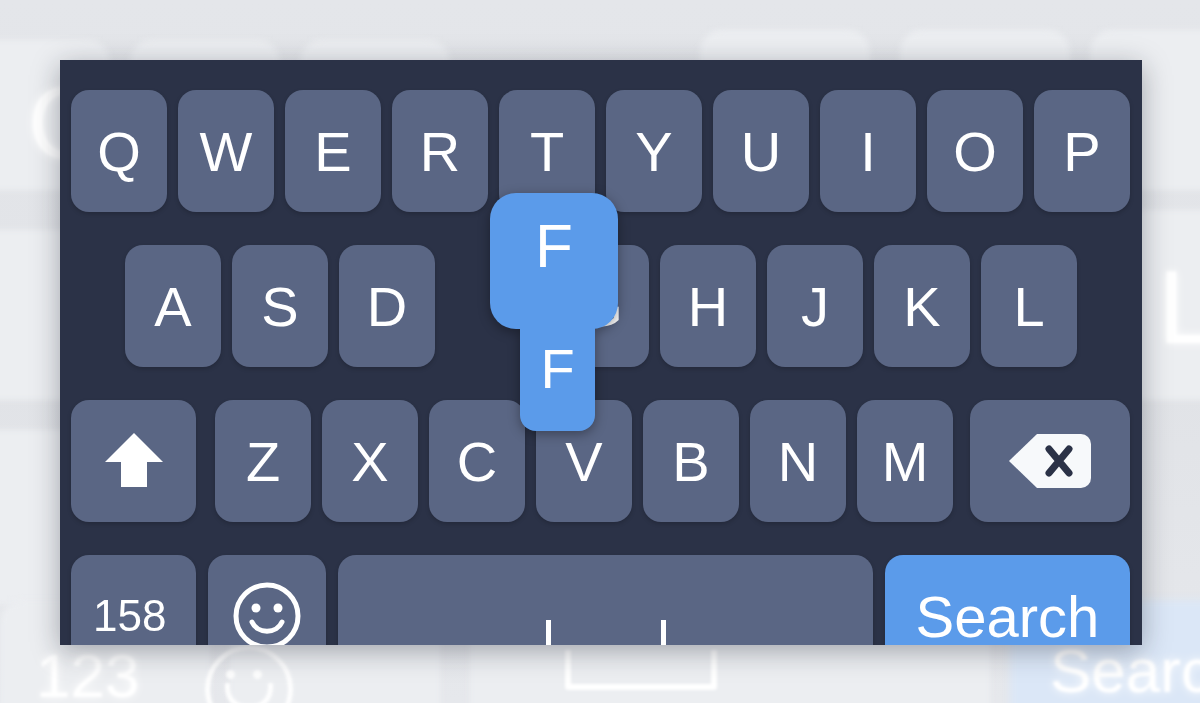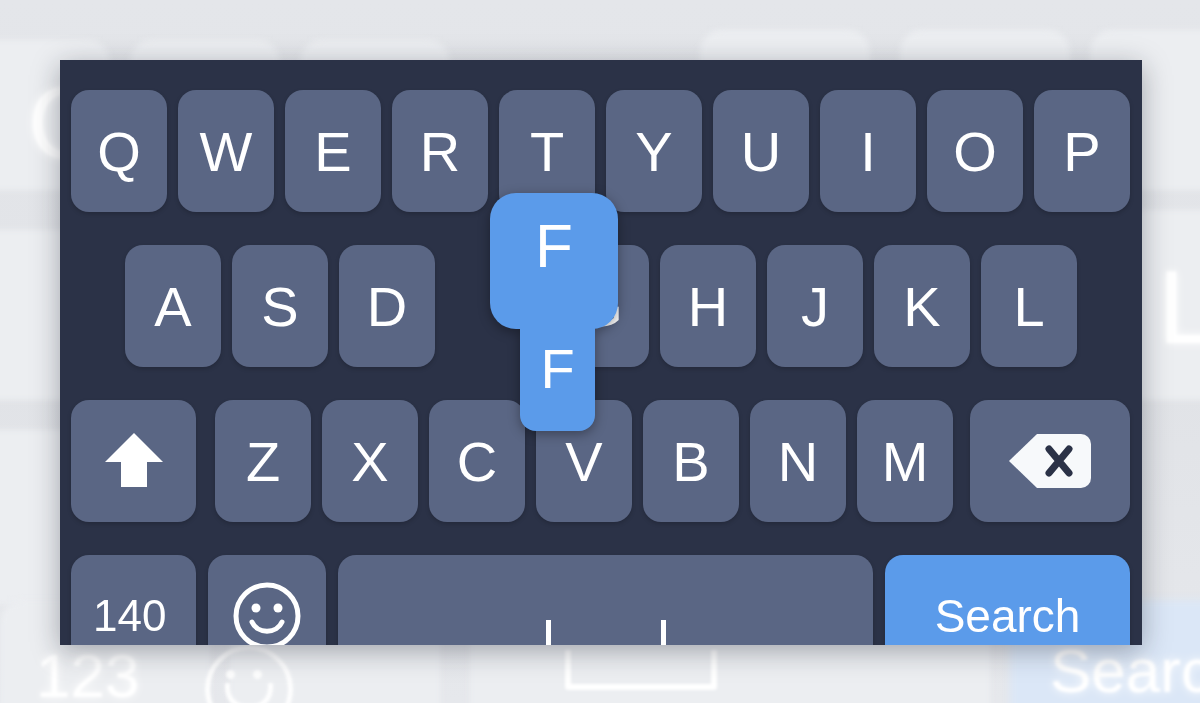--- a/index.html
+++ b/index.html
@@ -173,33 +173,33 @@
     <div class="key letter" style="left:797px;top:340px;width:96px;height:122px;">M</div>
     <div class="key" style="left:910px;top:340px;width:160px;height:122px;">
       <svg class="icon" width="86" height="58" viewBox="0 0 86 58">
         <path d="M30 2 H74 a10 10 0 0 1 10 10 V46 a10 10 0 0 1 -10 10 H30 L2 29 Z" fill="#f7f9fb"></path>
         <path d="M42 17 L62 41 M62 17 L42 41" stroke="#2b3247" stroke-width="7" stroke-linecap="round"></path>
       </svg>
     </div>
   </div>
 
   <div class="row">
-    <div class="key alt" style="left:11px;top:495px;width:125px;height:122px;justify-content:flex-start;padding-left:22px;box-sizing:border-box;font-size:44px;">140</div>
+    <div class="key alt" style="left:11px;top:495px;width:125px;height:122px;justify-content:flex-start;padding-left:22px;box-sizing:border-box;font-size:44px;">158</div>
     <div class="key" style="left:148px;top:495px;width:118px;height:122px;">
       <svg class="icon" width="72" height="72" viewBox="0 0 72 72">
         <circle cx="36" cy="36" r="31" fill="none" stroke="#ffffff" stroke-width="5"></circle>
         <circle cx="25" cy="28" r="4.5" fill="#ffffff"></circle>
         <circle cx="47" cy="28" r="4.5" fill="#ffffff"></circle>
         <path d="M21 42 a16 14 0 0 0 30 0" fill="none" stroke="#ffffff" stroke-width="5" stroke-linecap="round"></path>
       </svg>
     </div>
     <div class="key" style="left:278px;top:495px;width:535px;height:122px;align-items:flex-end;padding-bottom:22px;box-sizing:border-box;">
       <div class="space-glyph"></div>
     </div>
-    <div class="key accent" style="left:825px;top:495px;width:245px;height:122px;font-size:46px;">Search</div>
+    <div class="key accent" style="left:825px;top:495px;width:245px;height:122px;font-size:58px;">Search</div>
   </div>
 
   <div id="f-popup">
     <div class="neck"></div>
     <div class="base"></div>
     <div class="bubble"></div>
     <div class="glyph-top">F</div>
     <div class="glyph-bottom">F</div>
   </div>
 

